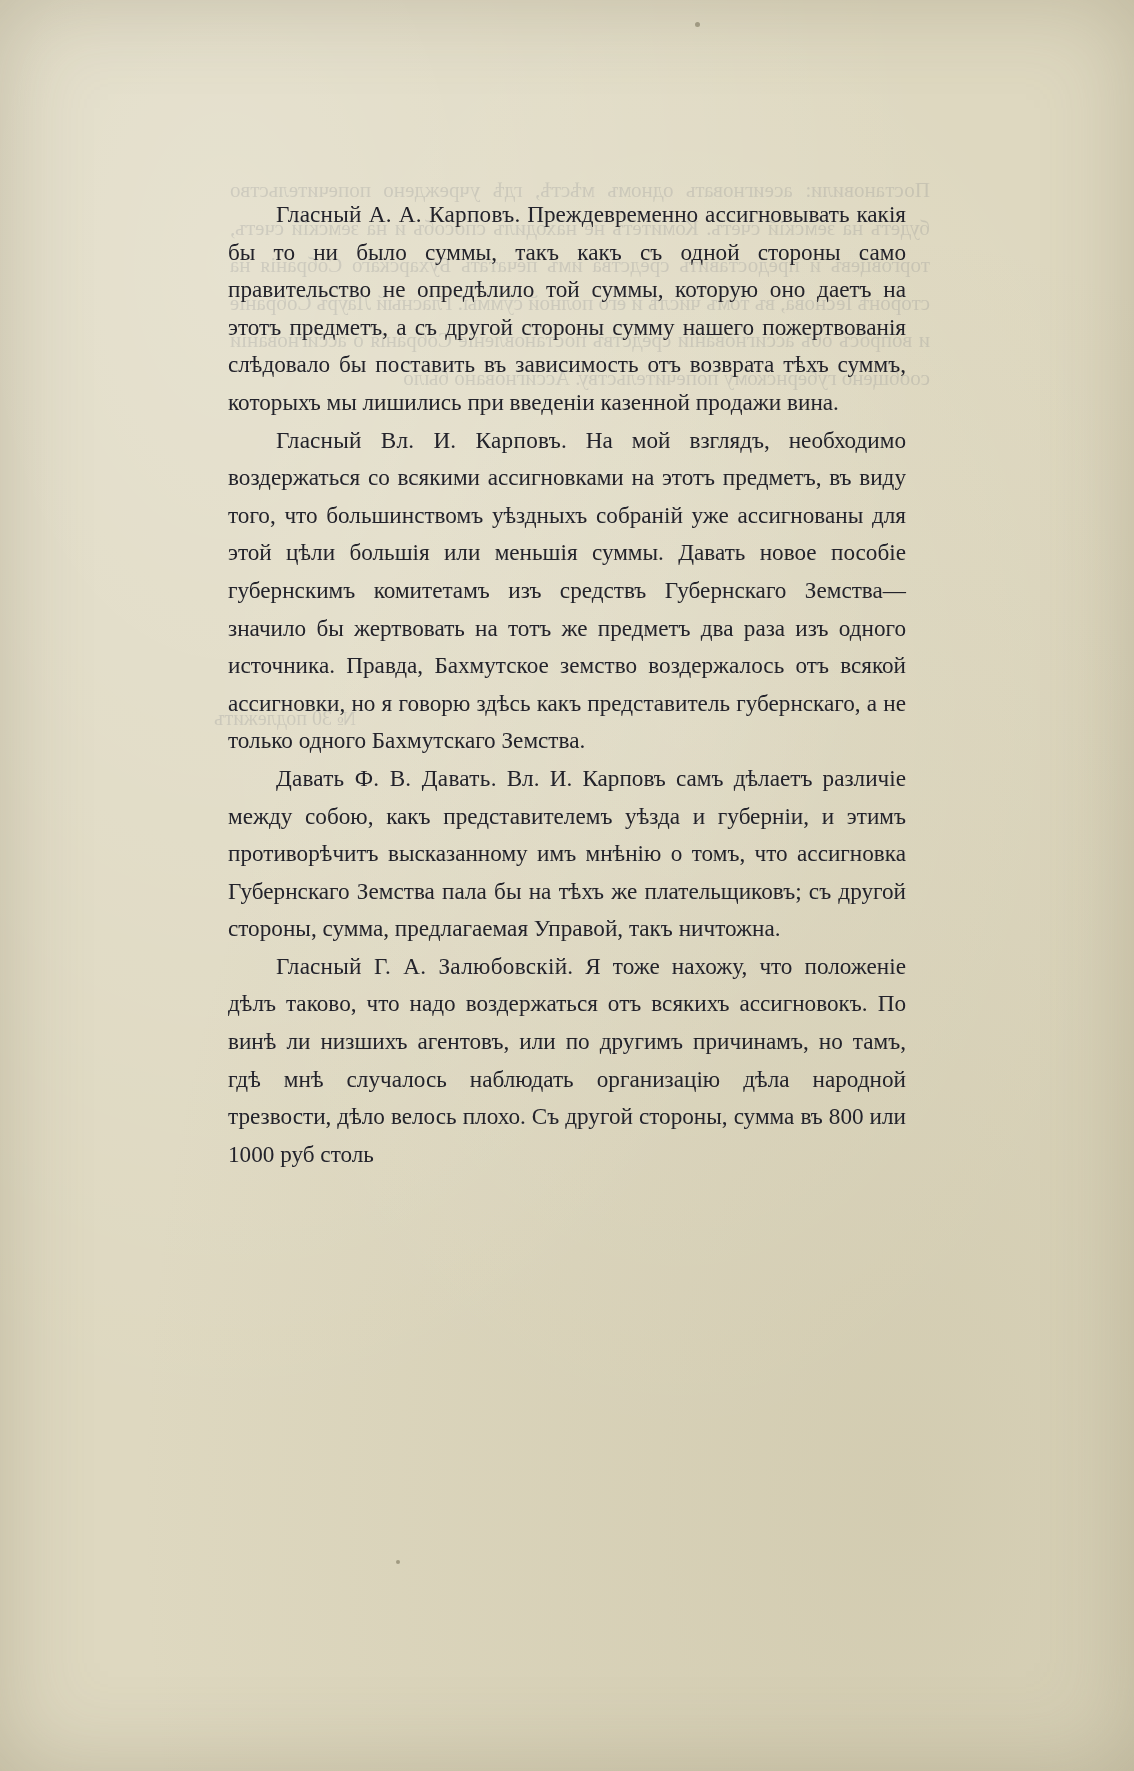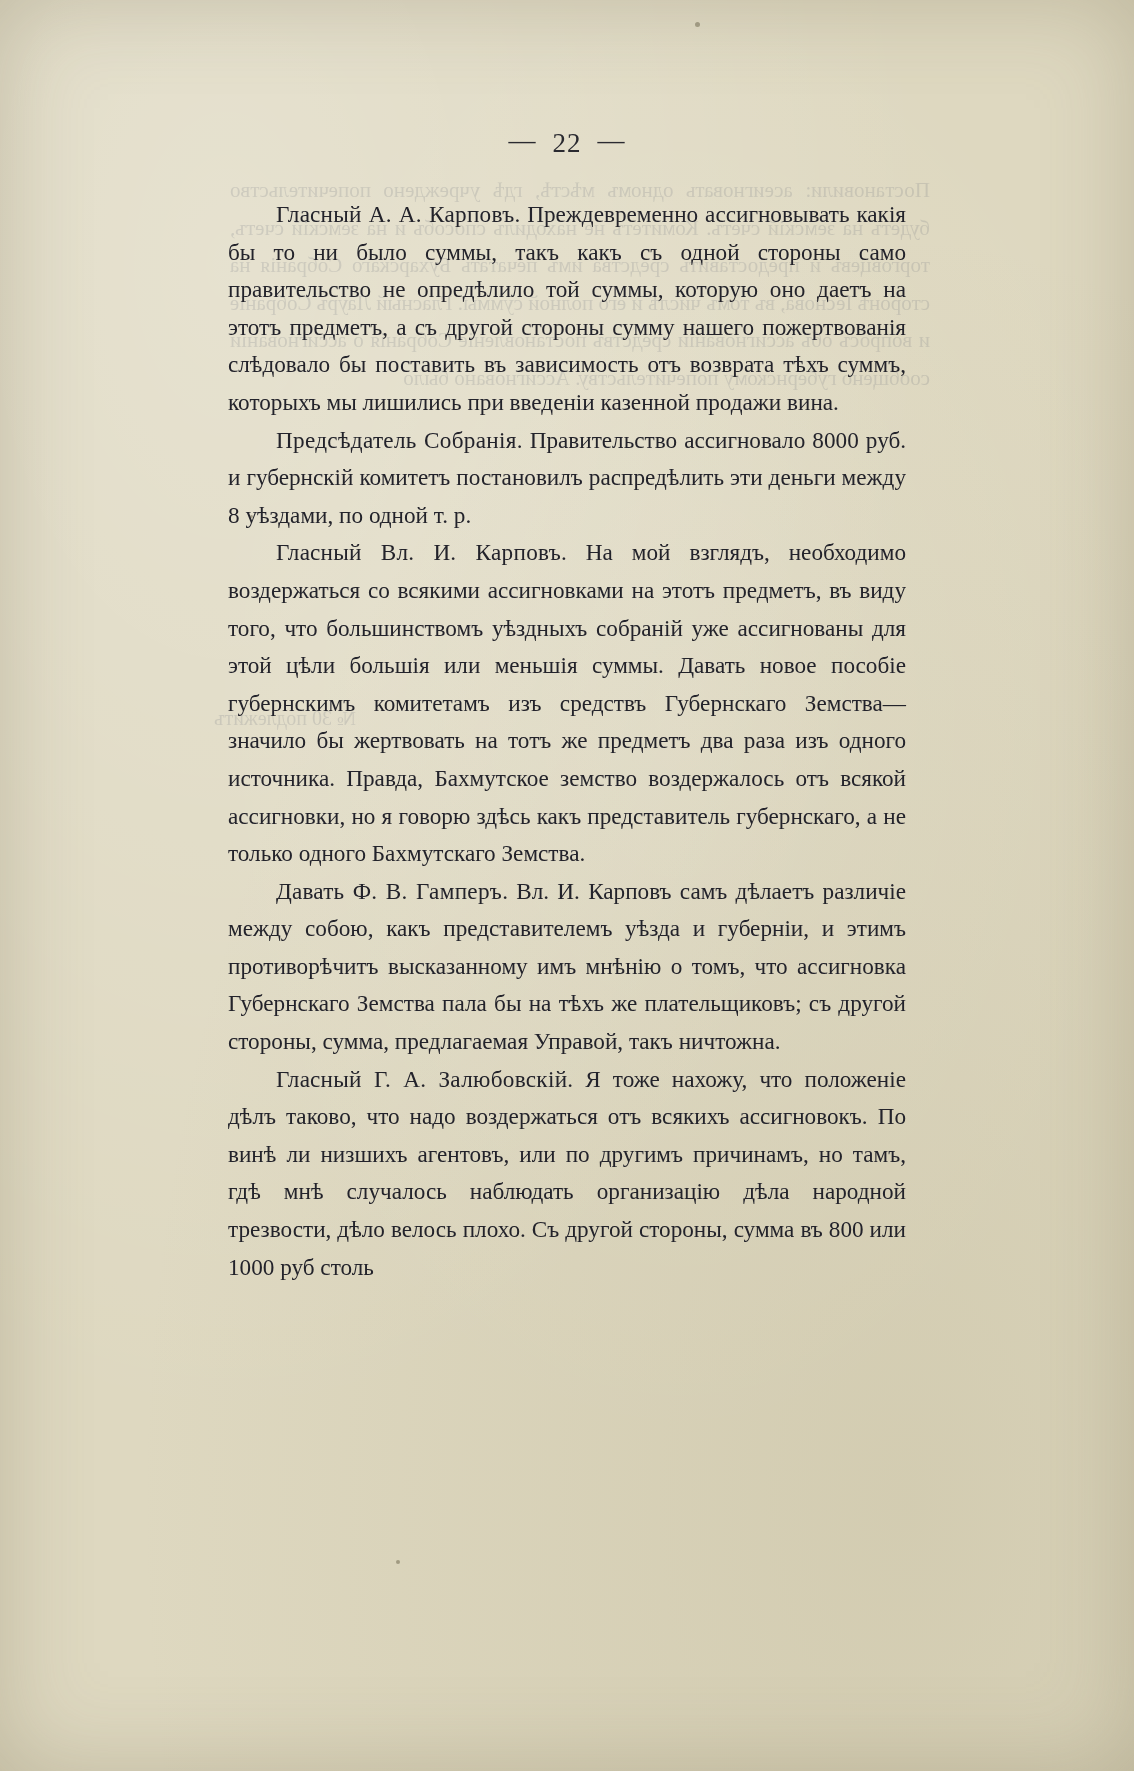--- a/index.html
+++ b/index.html
@@ -114,33 +114,29 @@
 </head>
 <body>
 
 <div class="page">
 
   <div class="paper-texture"></div>
 
   <div class="bleed bleed-right">Постановили: асеигновать одномъ мѣстѣ, гдѣ учреждено попечительство будетъ на земскій счетъ. Комитетъ не находилъ способъ и на земскій счетъ, торговцевъ и предоставить средства имъ печатать Бухарскаго Собранія на сторонѣ Іеснова, въ томъ числѣ и его полной суммы. Гласный Лауръ Собраніе и вопросъ объ ассигнованіи средствъ постановленіе Собранія о ассигнованіи сообщено губернскому попечительству. Ассигновано было</div>
   <div class="bleed bleed-left">№ 30 подлежитъ</div>
 
-  <div class="page-number">
-    <span class="dash">—</span><span>22</span><span class="dash">—</span>
-  </div>
 
   <div class="text-block">
 
     <p class="para"><span class="speaker-plain">Гласный А. А. </span><span class="speaker">Карповъ</span><span>. Преждевременно ассигновывать какія бы то ни было суммы, такъ какъ съ одной стороны само правительство не опредѣлило той суммы, которую оно даетъ на этотъ предметъ, а съ другой стороны сумму нашего пожертвованія слѣдовало бы поставить въ зависимость отъ возврата тѣхъ суммъ, которыхъ мы лишились при введеніи казенной продажи вина.</span></p>
 
-    <p class="para"><span class="speaker-plain"></span><span class="speaker">Предсѣдатель Собранія</span><span>. Правительство ассигновало 8000 руб. и губернскій комитетъ постановилъ распредѣлить эти деньги между 8 уѣздами, по одной т. р.</span></p>
 
     <p class="para"><span class="speaker-plain">Гласный Вл. И. </span><span class="speaker">Карповъ</span><span>. На мой взглядъ, необходимо воздержаться со всякими ассигновками на этотъ предметъ, въ виду того, что большинствомъ уѣздныхъ собраній уже ассигнованы для этой цѣли большія или меньшія суммы. Давать новое пособіе губернскимъ комитетамъ изъ средствъ Губернскаго Земства—значило бы жертвовать на тотъ же предметъ два раза изъ одного источника. Правда, Бахмутское земство воздержалось отъ всякой ассигновки, но я говорю здѣсь какъ представитель губернскаго, а не только одного Бахмутскаго Земства.</span></p>
 
-    <p class="para"><span class="speaker-plain">Давать Ф. В. </span><span class="speaker">Гамперъ</span><span>. Вл. И. Карповъ самъ дѣлаетъ различіе между собою, какъ представителемъ уѣзда и губерніи, и этимъ противорѣчитъ высказанному имъ мнѣнію о томъ, что ассигновка Губернскаго Земства пала бы на тѣхъ же плательщиковъ; съ другой стороны, сумма, предлагаемая Управой, такъ ничтожна.</span></p>
+    <p class="para"><span class="speaker-plain">Давать Ф. В. </span><span class="speaker">Давать</span><span>. Вл. И. Карповъ самъ дѣлаетъ различіе между собою, какъ представителемъ уѣзда и губерніи, и этимъ противорѣчитъ высказанному имъ мнѣнію о томъ, что ассигновка Губернскаго Земства пала бы на тѣхъ же плательщиковъ; съ другой стороны, сумма, предлагаемая Управой, такъ ничтожна.</span></p>
 
     <p class="para"><span class="speaker-plain">Гласный Г. А. </span><span class="speaker">Залюбовскій</span><span>. Я тоже нахожу, что положеніе дѣлъ таково, что надо воздержаться отъ всякихъ ассигновокъ. По винѣ ли низшихъ агентовъ, или по другимъ причинамъ, но тамъ, гдѣ мнѣ случалось наблюдать организацію дѣла народной трезвости, дѣло велось плохо. Съ другой стороны, сумма въ 800 или 1000 руб столь</span></p>
 
   </div>
 
   <div class="speck" style="left:695px; top:22px; width:5px; height:5px;"></div>
   <div class="speck" style="left:396px; top:1560px; width:4px; height:4px;"></div>
   <div class="speck" style="left:250px; top:515px; width:3px; height:3px;"></div>
 
   <div class="edge-shade"></div>

